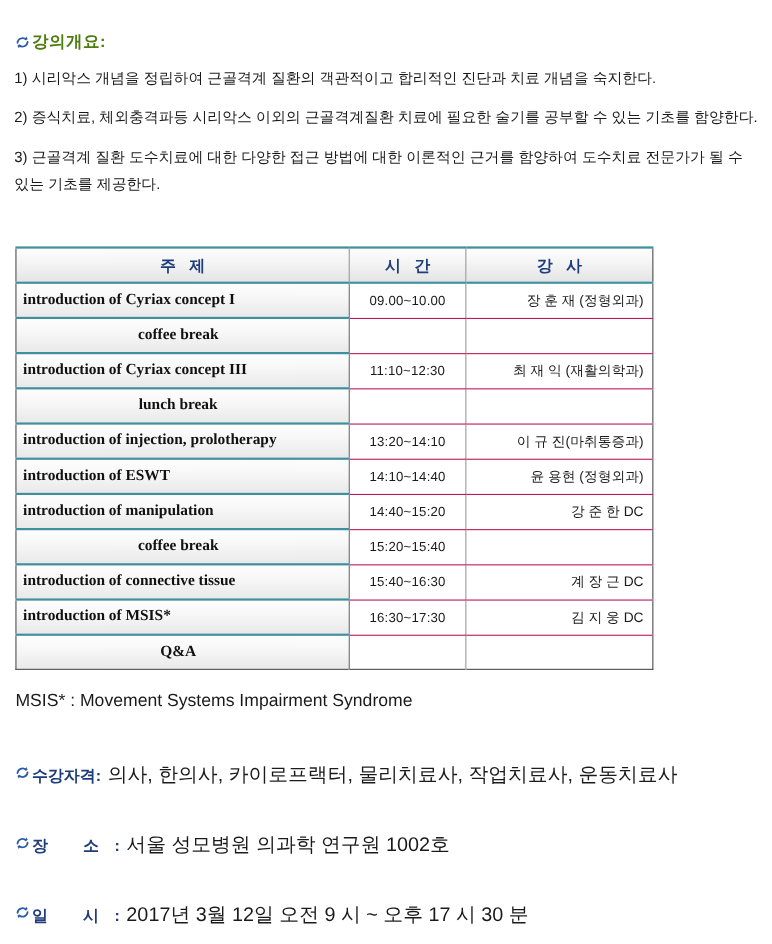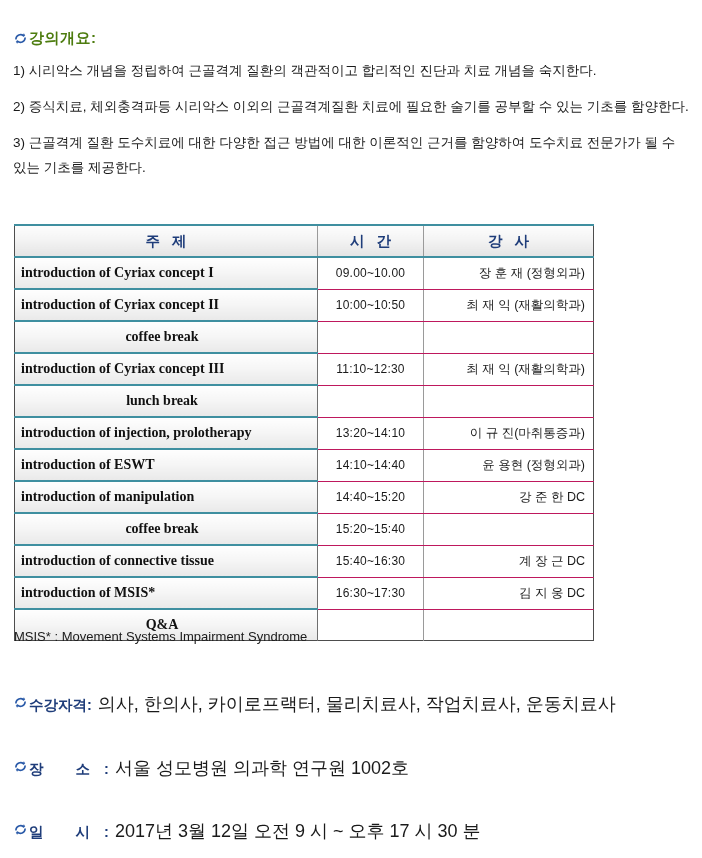--- a/index.html
+++ b/index.html
@@ -130,21 +130,21 @@
     font-size: 12.5px;
     color: #1a1a1a;
     padding-left: 10px;
   }
 
   
   #table-footnote {
     position: absolute;
     left: 14px;
     top: 629px;
-    font-size: 13px;
+    font-size: 16px;
     color: #1a1a1a;
   }
 
   
   .info-line {
     position: absolute;
     left: 13px;
     display: flex;
     align-items: baseline;
     white-space: nowrap;
@@ -202,25 +202,20 @@
       <th>주  제</th>
       <th>시  간</th>
       <th>강  사</th>
     </tr>
   </thead>
   <tbody>
     <tr>
       <td class="subject">introduction of  Cyriax concept I</td>
       <td class="time">09.00~10.00</td>
       <td class="speaker">장 훈 재 (정형외과)</td>
-    </tr>
-    <tr>
-      <td class="subject">introduction of  Cyriax concept II</td>
-      <td class="time">10:00~10:50</td>
-      <td class="speaker">최 재  익 (재활의학과)</td>
     </tr>
     <tr>
       <td class="subject is-break">coffee break</td>
       <td class="time"></td>
       <td class="speaker"></td>
     </tr>
     <tr>
       <td class="subject">introduction of  Cyriax concept III</td>
       <td class="time">11:10~12:30</td>
       <td class="speaker">최 재  익 (재활의학과)</td>

